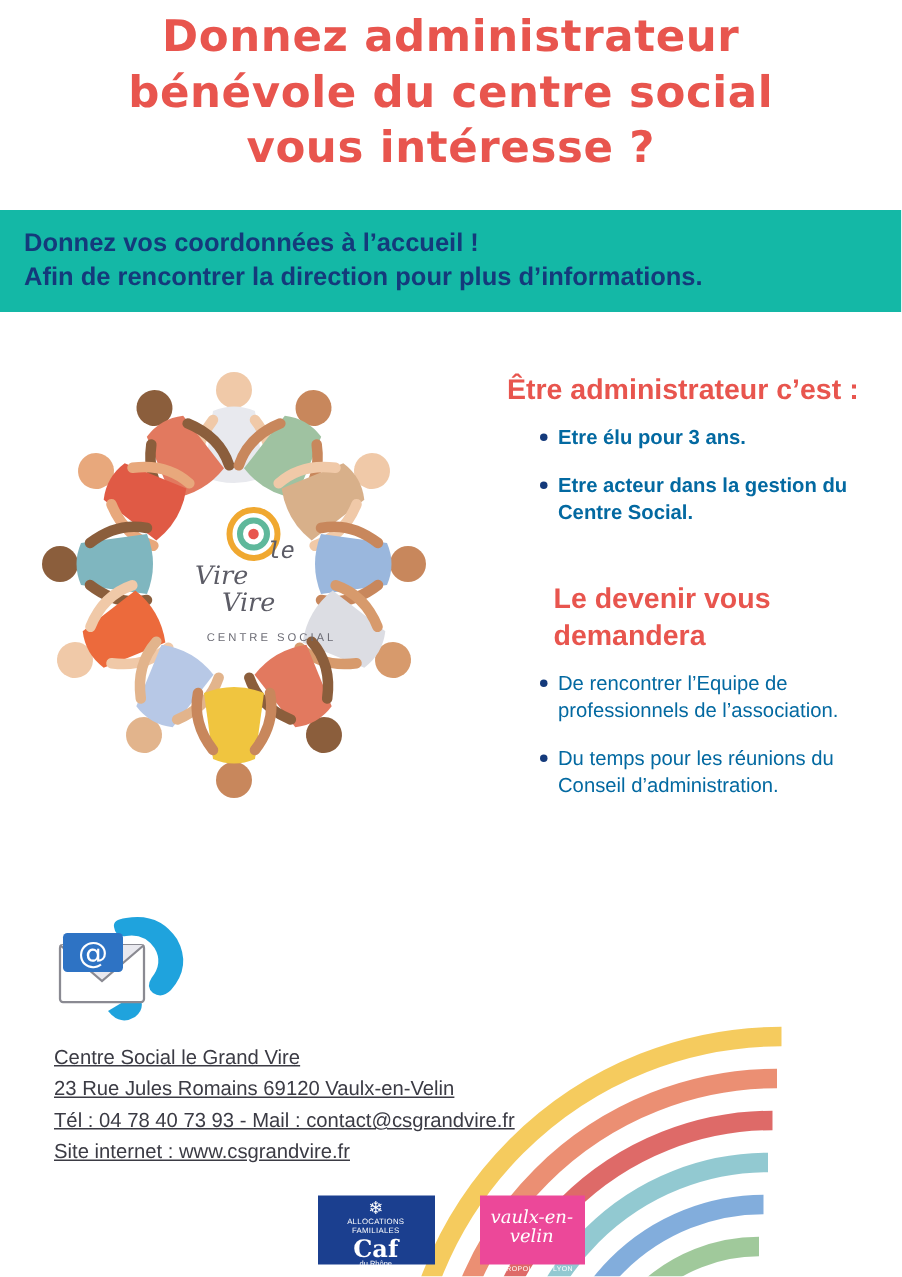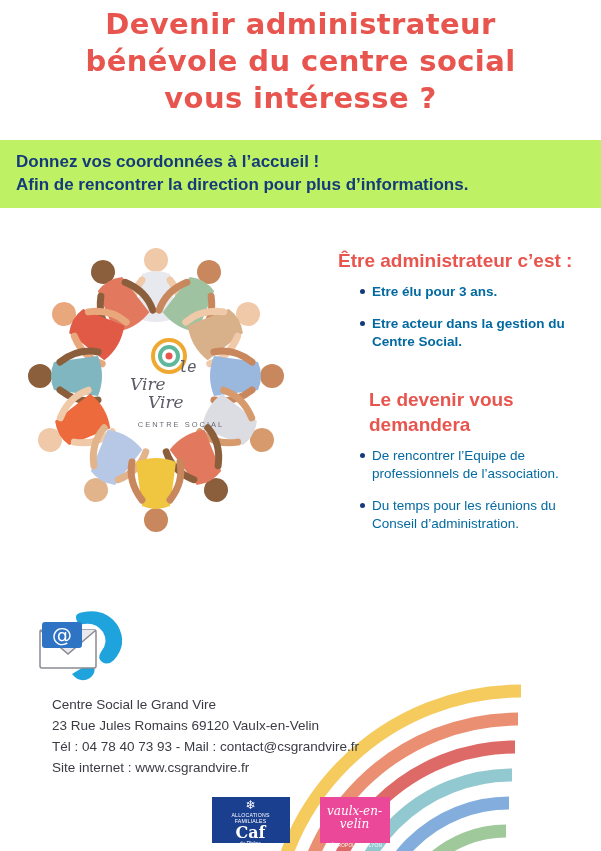--- a/index.html
+++ b/index.html
@@ -44,21 +44,21 @@
   }
   .title-block div { white-space: nowrap; }
 
   
   .band {
     position: absolute;
     top: 140px;
     left: 0;
     width: 601px;
     height: 68px;
-    background: #bef264;
+    background: #14b8a6;
   }
   .band .line {
     color: #143a7b;
     font-weight: bold;
     font-size: 17px;
     line-height: 23px;
     padding-left: 16px;
   }
   .band .l1 { padding-top: 10px; }
 
@@ -152,26 +152,27 @@
   
   .mail-icon {
     position: absolute;
     left: 36px;
     top: 604px;
     width: 92px;
     height: 78px;
   }
   .contact {
     position: absolute;
-    left: 52px;
+    left: 36px;
     top: 694px;
     width: 430px;
     color: #3b3b44;
     font-size: 13.5px;
     line-height: 21px;
+    text-decoration: underline;
   }
 
   
   .footer-logos {
     position: absolute;
     left: 0;
     bottom: 8px;
     width: 601px;
     display: flex;
     justify-content: center;
@@ -229,21 +230,21 @@
       <path d="M30 420 A 250 250 0 0 1 280 170" stroke="#f3c242" opacity="0.85"></path>
       <path d="M55 420 A 222 222 0 0 1 277 198" stroke="#e87b5a" opacity="0.85"></path>
       <path d="M80 420 A 194 194 0 0 1 274 226" stroke="#d8504e" opacity="0.85"></path>
       <path d="M105 420 A 166 166 0 0 1 271 254" stroke="#7fbfc9" opacity="0.85"></path>
       <path d="M130 420 A 138 138 0 0 1 268 282" stroke="#6c9fd6" opacity="0.85"></path>
       <path d="M155 420 A 110 110 0 0 1 265 310" stroke="#8fc08a" opacity="0.85"></path>
     </g>
   </svg>
 
   <div class="title-block">
-    <div>Devenir administrateur</div>
+    <div>Donnez administrateur</div>
     <div>bénévole du centre social</div>
     <div>vous intéresse ?</div>
   </div>
 
   <div class="band">
     <div class="line l1">Donnez vos coordonnées à l’accueil !</div>
     <div class="line">Afin de rencontrer la direction pour plus d’informations.</div>
   </div>
 
   <svg class="circle-illo" viewBox="0 0 300 320">

